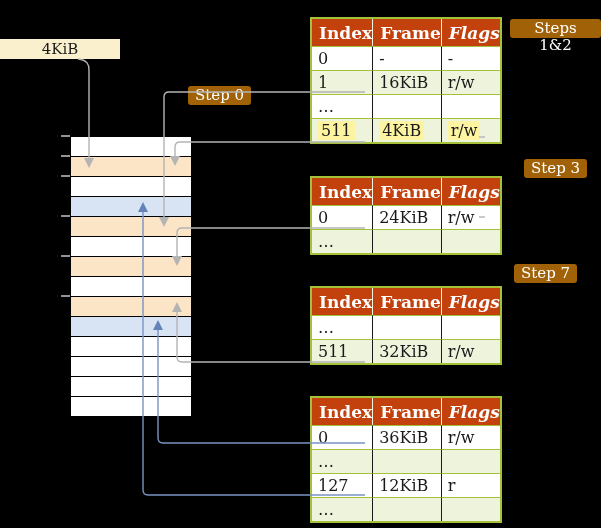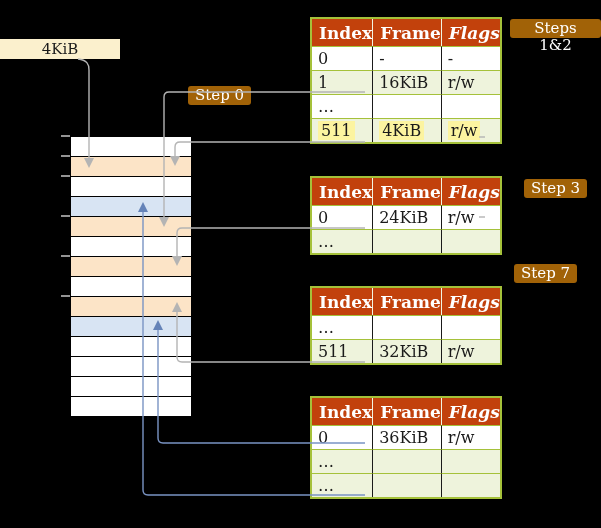--- a/index.html
+++ b/index.html
@@ -17,21 +17,21 @@
 
   
   .label-box{position:absolute;left:0;top:39px;width:120px;height:20px;background:#fbf0cd;
              color:#1a1a1a;font-size:15px;line-height:20px;text-align:center;}
 
   
   .badge{position:absolute;height:17px;line-height:17px;padding:1px 7px;background:#a16207;
          color:#fff;font-size:15px;border-radius:3px;text-align:center;box-sizing:content-box;}
   #badge-step0{left:188px;top:42px;margin-top:44px;}
   #badge-steps12{left:510px;top:19px;width:77px;}
-  #badge-step3{left:524px;top:159px;margin-top:20px;}
+  #badge-step3{left:524px;top:159px;}
   #badge-step4{left:514px;top:264px;}
 
   
   table.ptable{position:absolute;left:310px;border-collapse:separate;border-spacing:0;
                background:#fff;border:2px solid #a5c13a;table-layout:fixed;}
   #table-l4{top:17px;}  #table-l3{top:176px;}  #table-l2{top:286px;}  #table-l1{top:396px;}
   .ptable th{box-sizing:border-box;width:61px;height:27px;background:#c2410c;color:#fff;
              font-weight:bold;font-size:17px;text-align:left;padding:0 0 0 7px;
              border-left:1px solid #f2f6e2;}
   .ptable th:first-child{width:53px;border-left:none;}
@@ -176,20 +176,25 @@
       <tr class="w">
         <td><span>0</span></td>
         <td><span>36KiB</span></td>
         <td><span>r/w</span></td>
       </tr>
       <tr class="g">
         <td><span>…</span></td>
         <td><span></span></td>
         <td><span></span></td>
       </tr>
+      <tr class="w">
+        <td><span>127</span></td>
+        <td><span>12KiB</span></td>
+        <td><span>r</span></td>
+      </tr>
       <tr class="g">
         <td><span>…</span></td>
         <td><span></span></td>
         <td><span></span></td>
       </tr>
     </tbody>
   </table>
 
   <svg class="overlay" width="601" height="528" viewBox="0 0 601 528">
 

